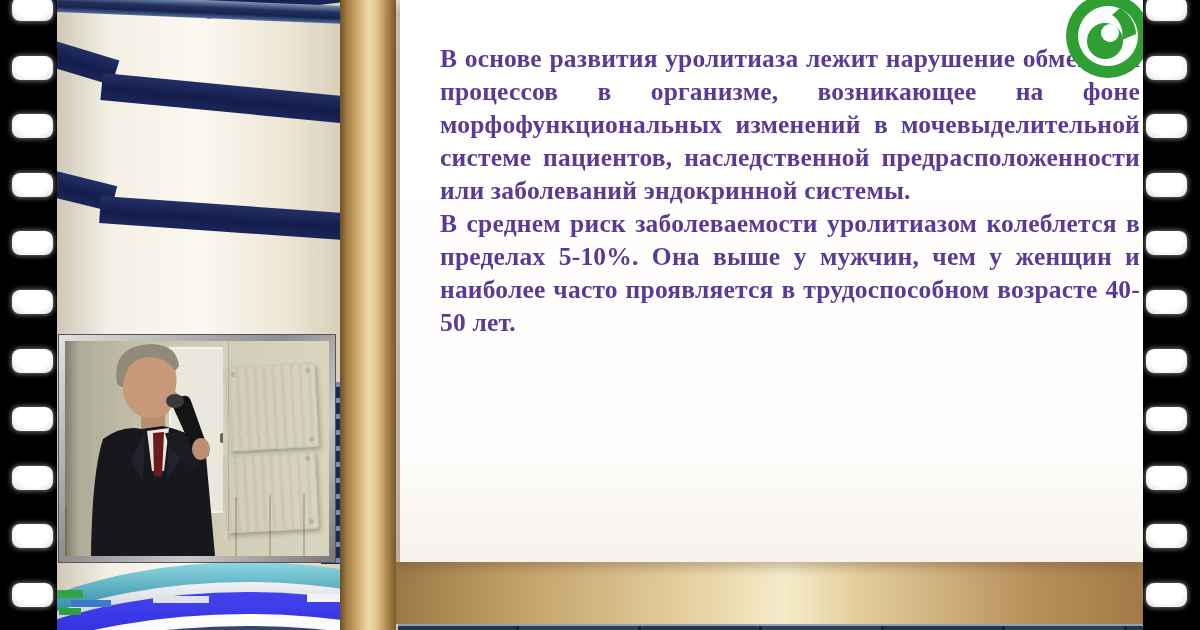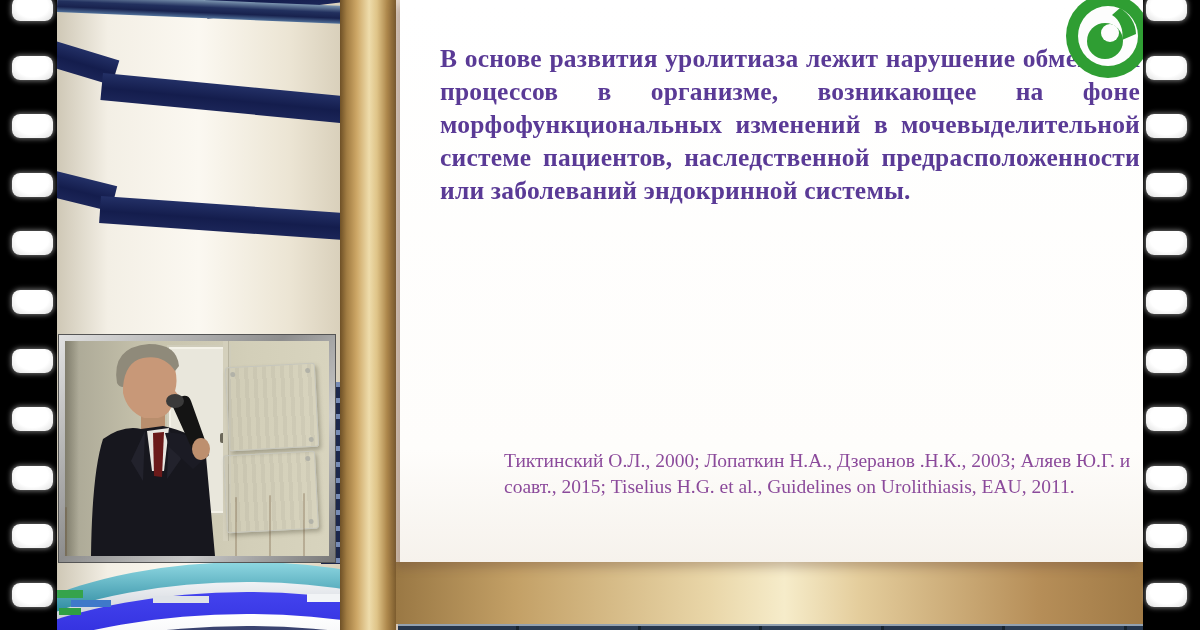--- a/index.html
+++ b/index.html
@@ -123,22 +123,22 @@
     <div class="glitch g5"></div>
   </div>
 
   <div class="gold-col"></div>
   <div class="gold-band"></div>
   <div class="bottom-bar"></div>
 
   <div class="slide">
     <div class="slide-text">
       <p>В основе развития уролитиаза лежит нарушение обменных процессов в организме, возникающее на фоне морфофункциональных изменений в мочевыделительной системе пациентов, наследственной предрасположенности или заболеваний эндокринной системы.</p>
-    </div>
-    <div class="citation">Тиктинский О.Л., 2000; Лопаткин Н.А., Дзеранов .Н.К., 2003; Аляев Ю.Г. и соавт., 2015; Tiselius H.G. et al., Guidelines on Urolithiasis, EAU, 2011.</div>
+      <p>В среднем риск заболеваемости уролитиазом колеблется в пределах 5-10%. Она выше у мужчин, чем у женщин и наиболее часто проявляется в трудоспособном возрасте 40-50 лет.</p>
+    </div>
   </div>
 
   <svg class="logo" viewBox="0 0 88 88">
     <circle cx="44" cy="44" r="42" fill="#2f9e33"></circle>
     <circle cx="44" cy="44" r="30" fill="#fdfdfd"></circle>
     <circle cx="41" cy="49" r="18" fill="#2f9e33"></circle>
     <circle cx="46" cy="41" r="9" fill="#fdfdfd"></circle>
     <path d="M 56 16 C 66 22 72 32 72 42 L 58 48 C 60 38 56 28 48 23 Z" fill="#2f9e33"></path>
   </svg>
 

